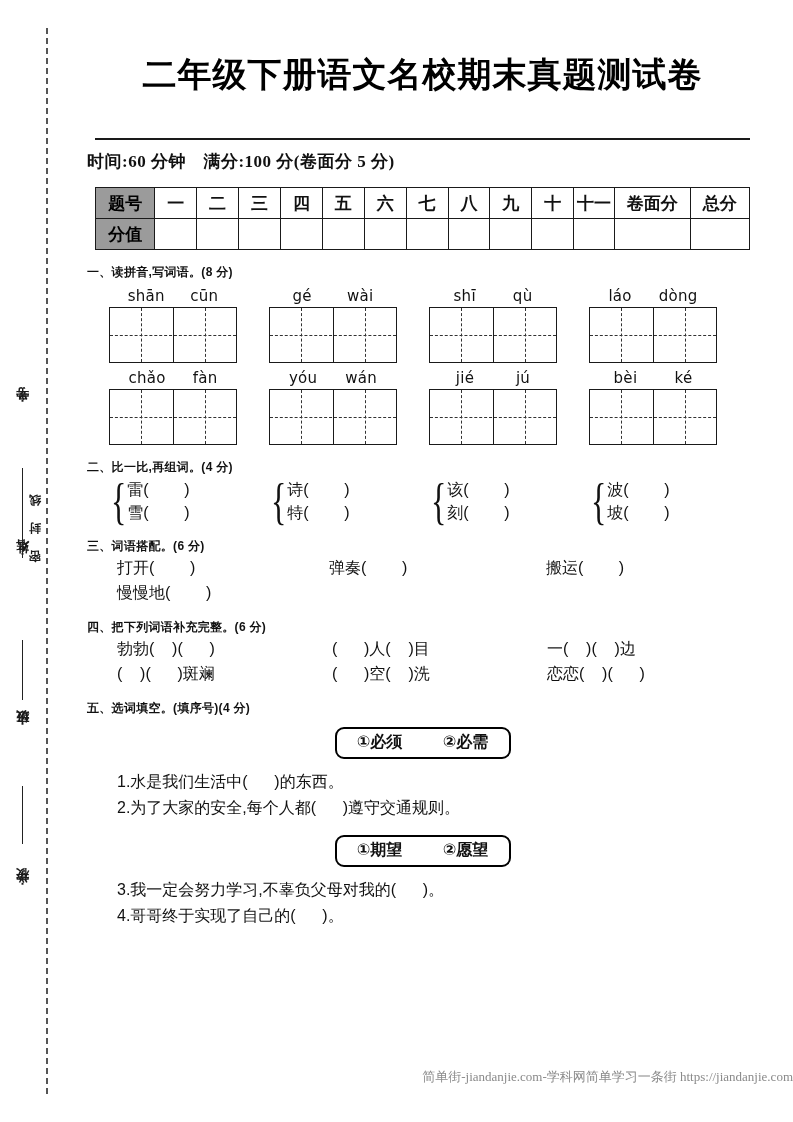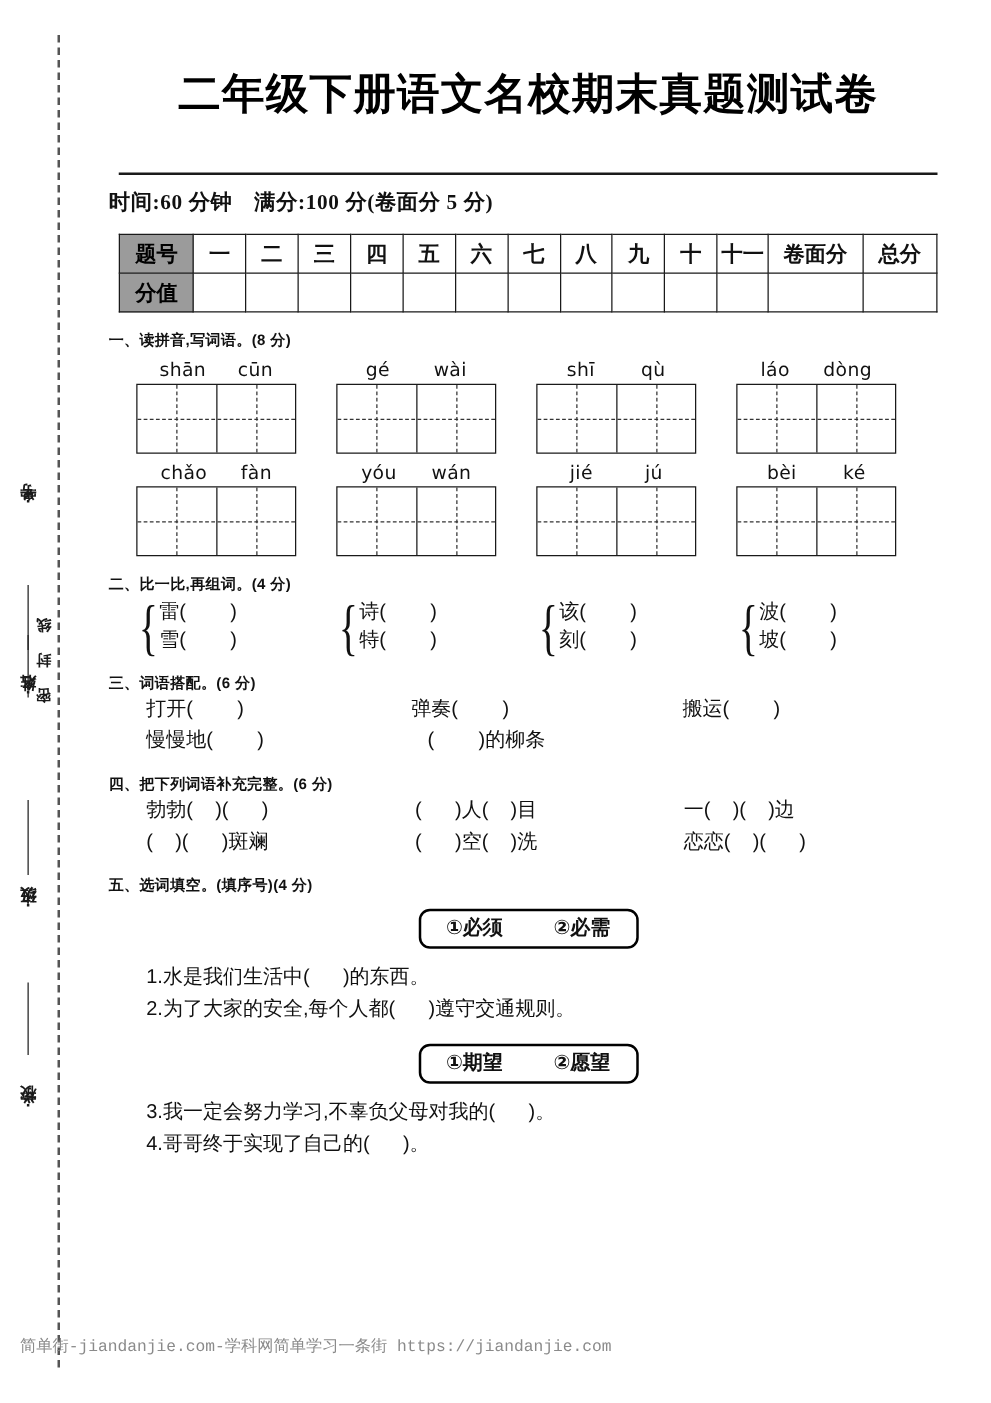--- a/index.html
+++ b/index.html
@@ -250,26 +250,26 @@
     font-size: 16px;
     font-family: "Liberation Sans", "DejaVu Sans", sans-serif;
     line-height: 26px;
     white-space: pre;
   }
   .fill-first { margin-top: 10px; }
 
   
   .footer {
     position: absolute;
-    left: 16px; right: 0;
+    left: 0; right: 0;
     top: 1068px;
-    text-align: left;
+    text-align: right;
     font-size: 13px;
     color: #8a8a8a;
-    font-family: Liberation Mono, monospace;
+    font-family: Liberation Serif, serif;
   }
 </style>
 </head>
 <body>
 
 <div class="seal-strip">
   <div class="seal-dash"></div>
 
   <div class="seal-item" style="top:395px;">
     <span class="vtext">学号：</span>
@@ -472,21 +472,20 @@
 
   <div class="q-head">三、词语搭配。(6 分)</div>
 
   <div class="collo-row">
     <span class="collo-a">打开(        )</span>
     <span class="collo-b">弹奏(        )</span>
     <span class="collo-c">搬运(        )</span>
   </div>
   <div class="collo-row">
     <span class="collo-b">慢慢地(        )</span>
-    <span class="collo-c">(        )的柳条</span>
   </div>
 
   <div class="q-head">四、把下列词语补充完整。(6 分)</div>
 
   <div class="idiom-row">
     <span class="idm-a">勃勃(    )(      )</span>
     <span class="idm-b">(      )人(    )目</span>
     <span class="idm-c">一(    )(    )边</span>
   </div>
   <div class="idiom-row">

